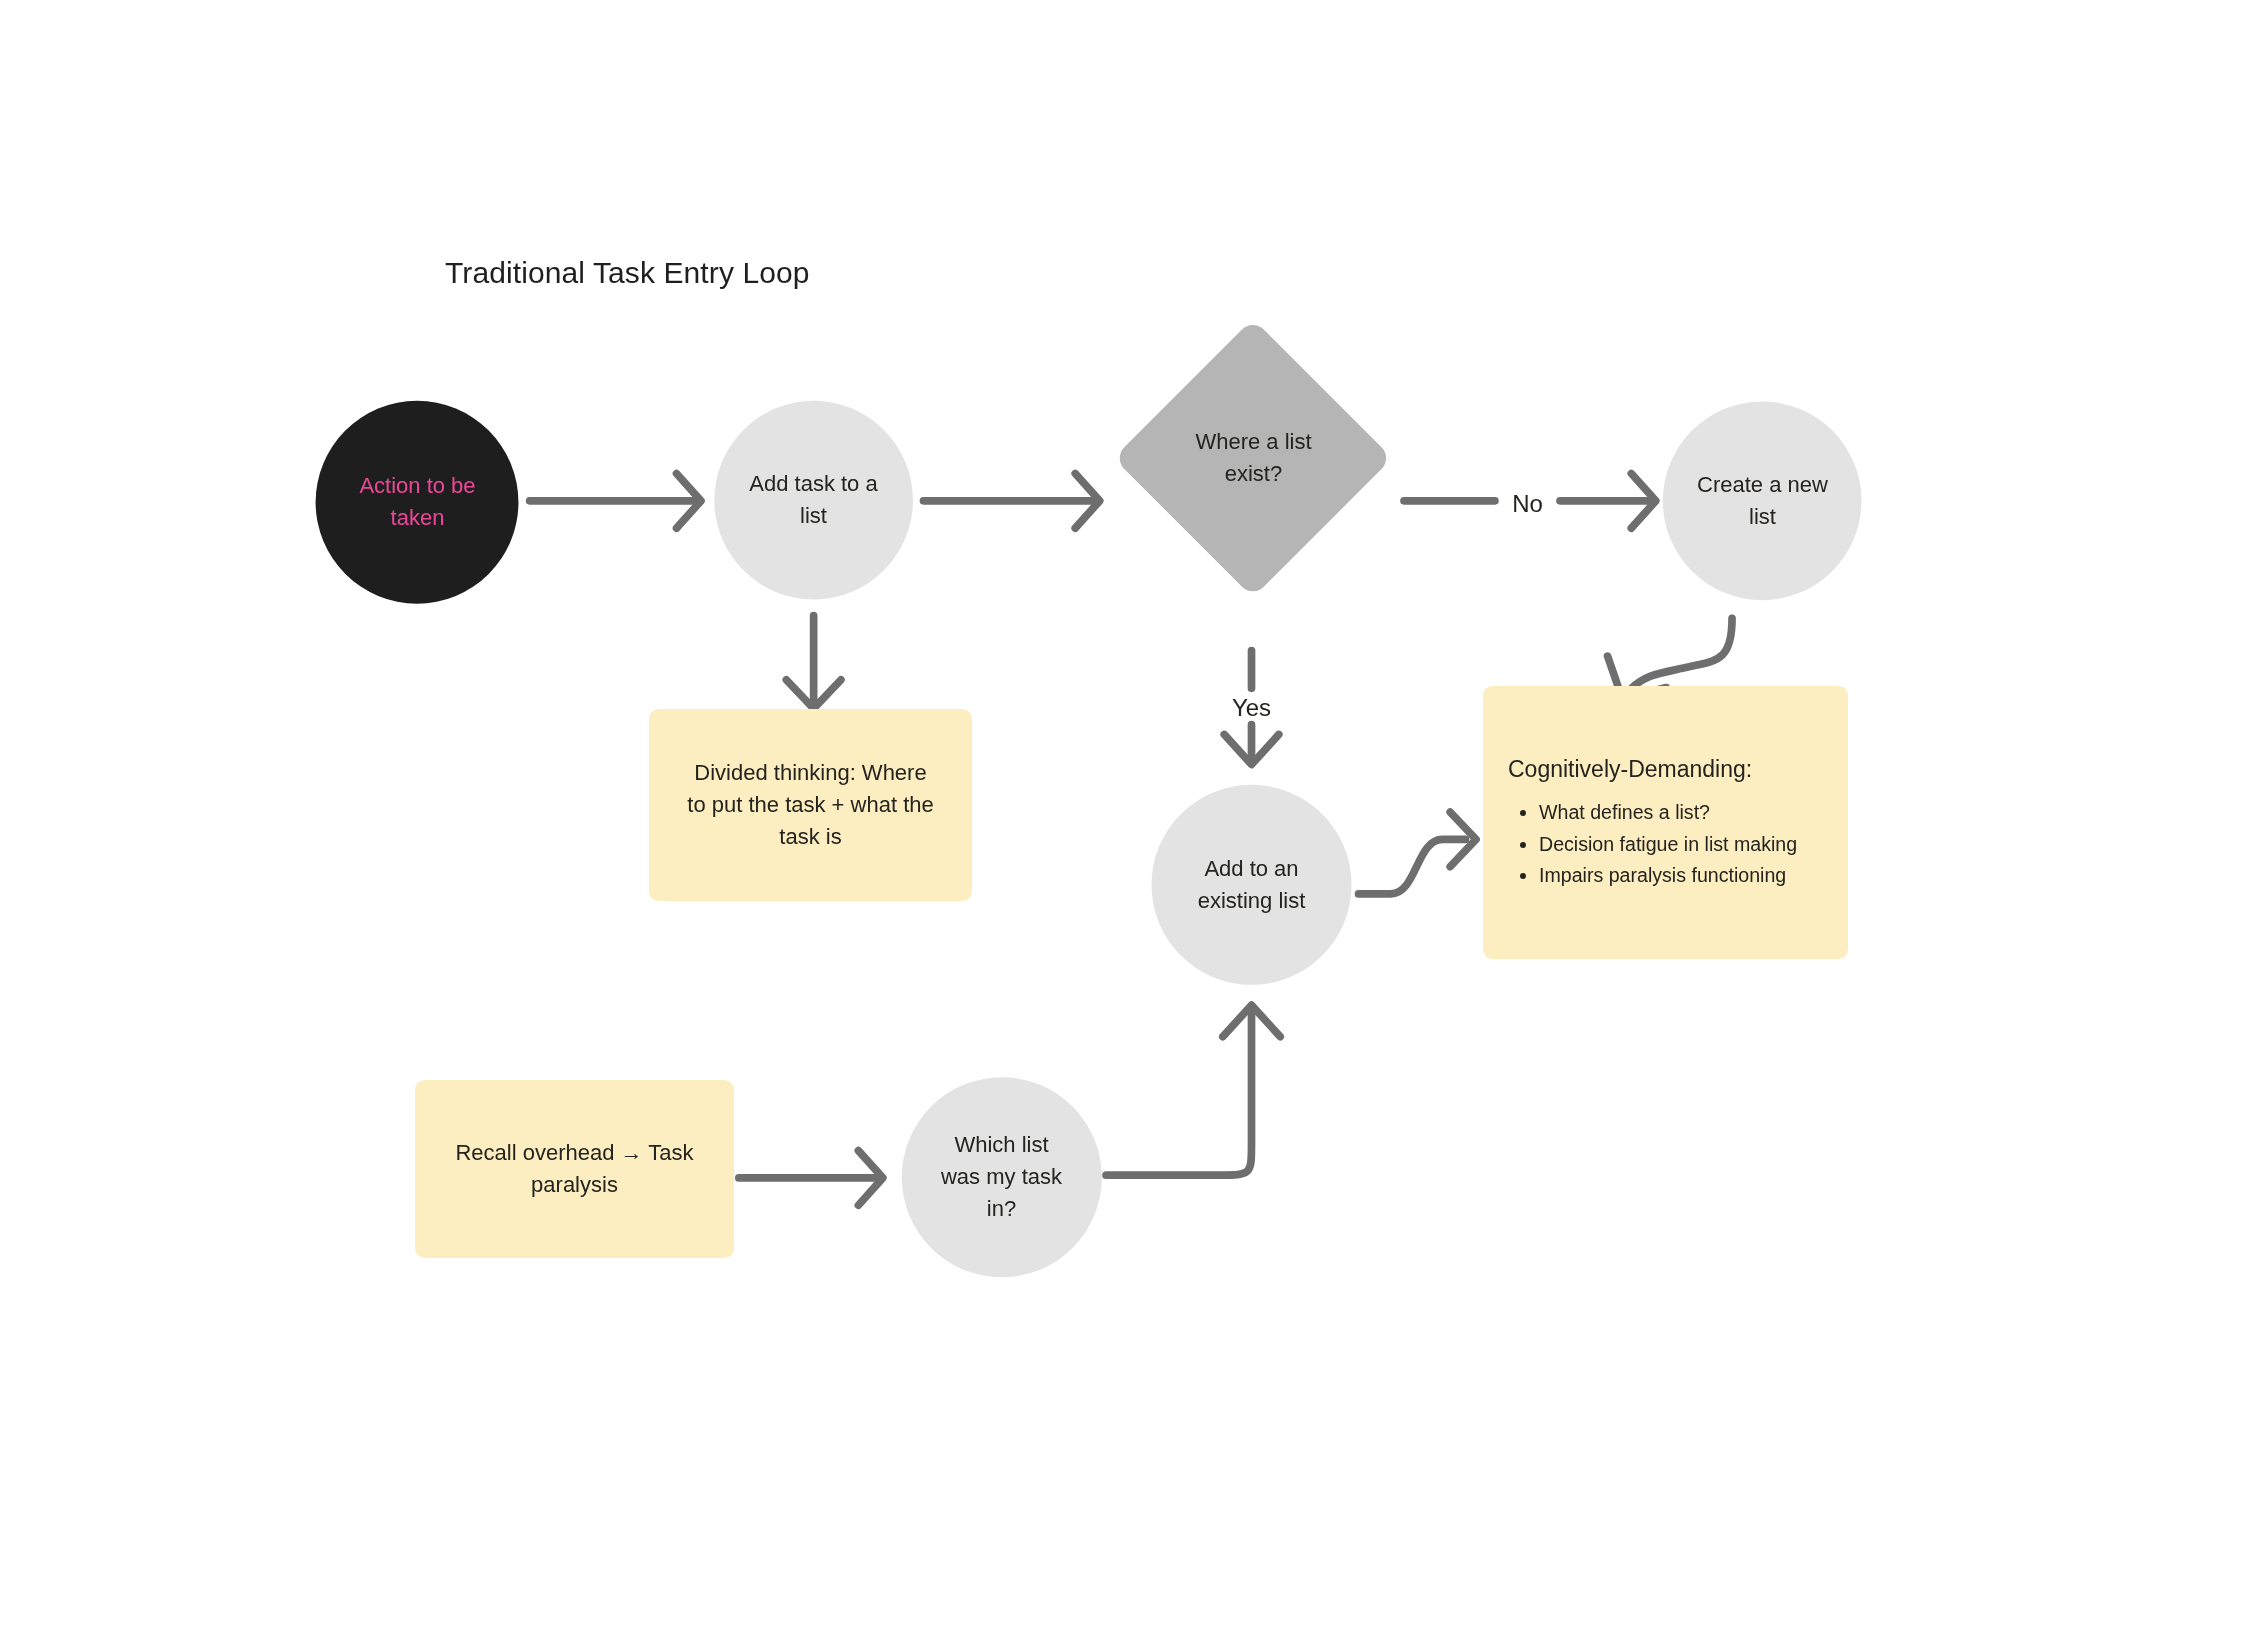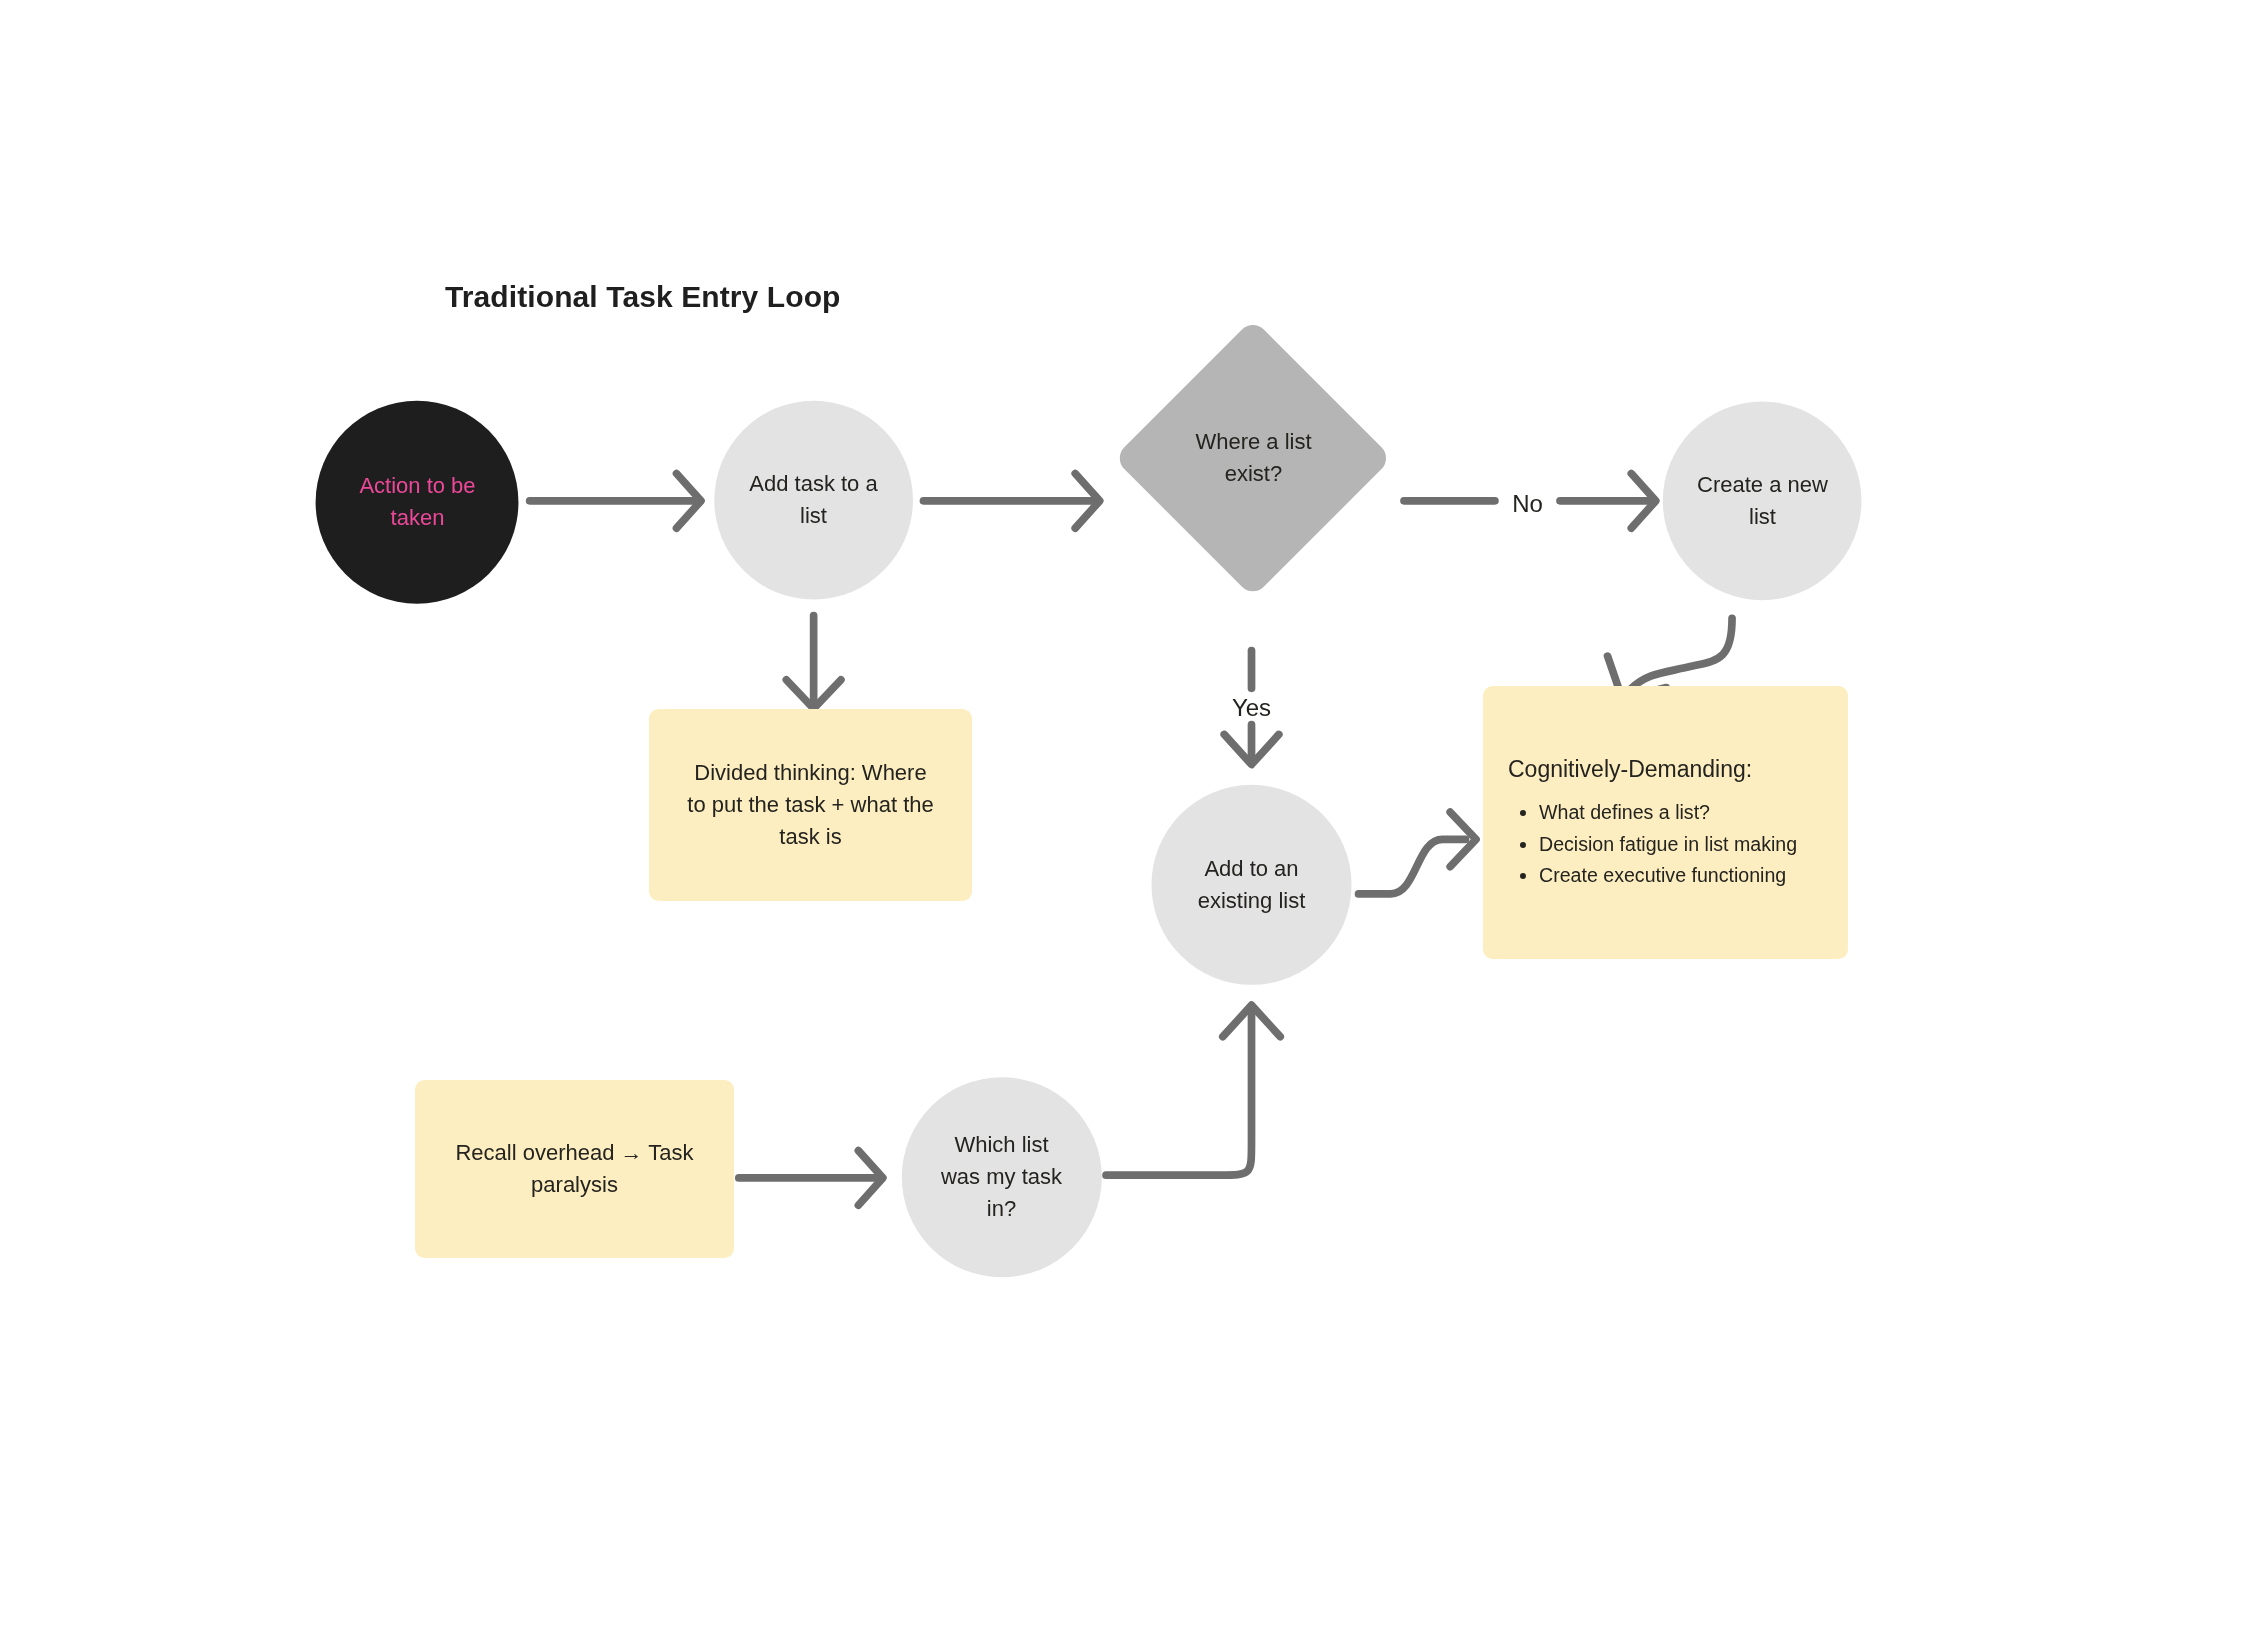--- a/index.html
+++ b/index.html
@@ -23,23 +23,23 @@
     position: absolute;
     left: 0;
     top: 0;
     width: 2261px;
     height: 1627px;
     display: block;
   }
   .diagram-title {
     position: absolute;
     left: 445px;
-    top: 280px;
+    top: 256px;
     font-size: 30px;
-    font-weight: 700;
+    font-weight: 400;
     color: #1f1f1f;
     letter-spacing: 0.1px;
     white-space: nowrap;
   }
   .node-label {
     position: absolute;
     display: flex;
     align-items: center;
     justify-content: center;
     text-align: center;
@@ -199,18 +199,18 @@
 task is</div>
 
   <div class="note-box" style="left:415px; top:1080px; width:319px; height:178px;">Recall overhead → Task
 paralysis</div>
 
   <div class="callout" style="left:1483px; top:686px; width:365px; height:273px;">
     <div class="callout-heading">Cognitively-Demanding:</div>
     <ul class="callout-list">
       <li>What defines a list?</li>
       <li>Decision fatigue in list making</li>
-      <li>Create executive functioning</li>
+      <li>Impairs paralysis functioning</li>
     </ul>
   </div>
 
 </div>
 
 
 </body></html>

